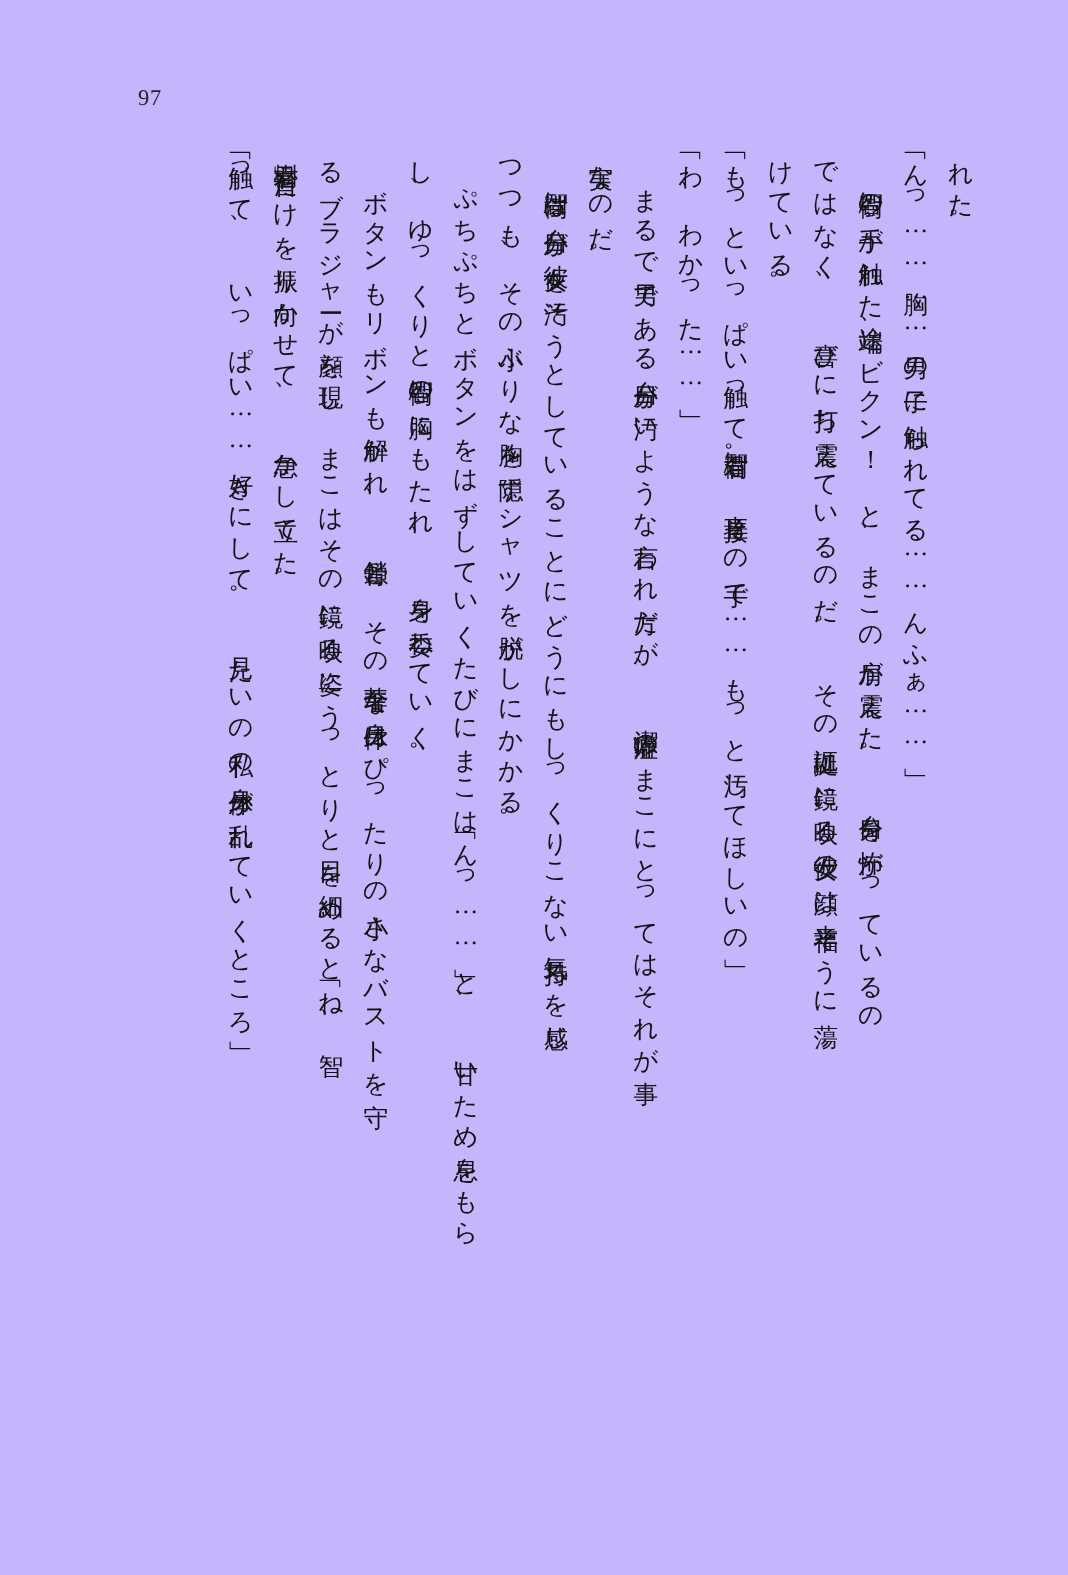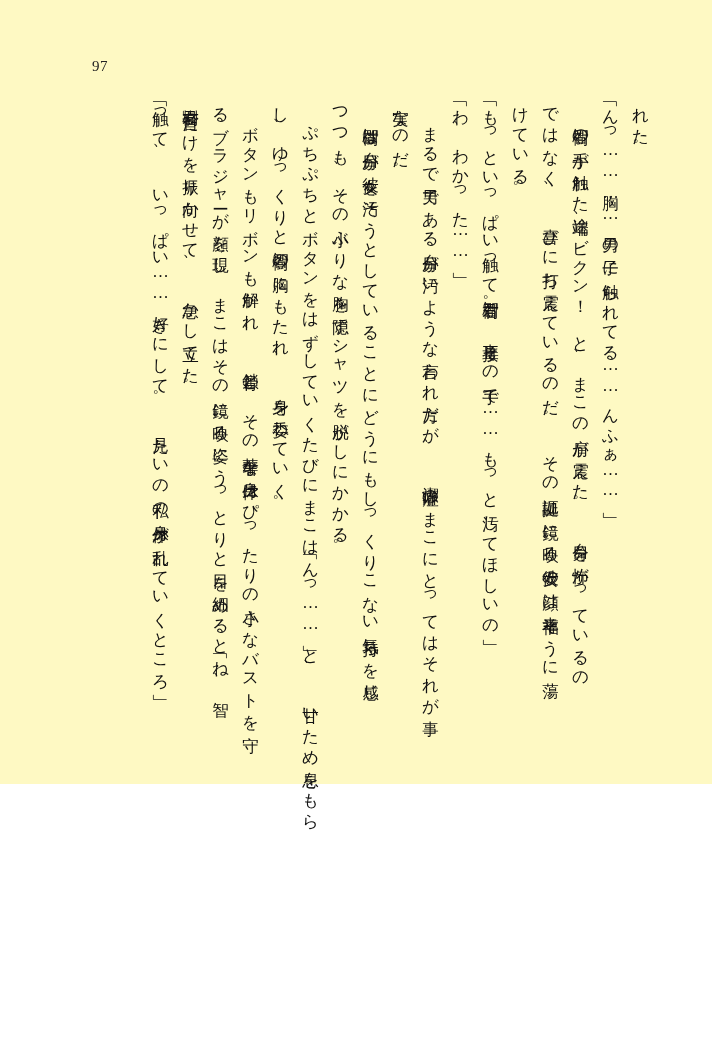--- a/index.html
+++ b/index.html
@@ -10,22 +10,22 @@
   body {
     width: 712px;
     height: 1050px;
     font-family: "Liberation Serif", "DejaVu Serif", serif;
     color: #1a1a1a;
     overflow: hidden;
   }
   .page {
     position: relative;
     width: 712px;
-    height: 784px;
-    background: #fef9c3;
+    height: 1050px;
+    background: #c4b5fd;
     box-sizing: border-box;
   }
   .page-number {
     position: absolute;
     top: 58px;
     left: 92px;
     font-size: 15px;
     letter-spacing: 0.5px;
     color: #222;
     font-family: "Liberation Serif", "DejaVu Serif", serif;

